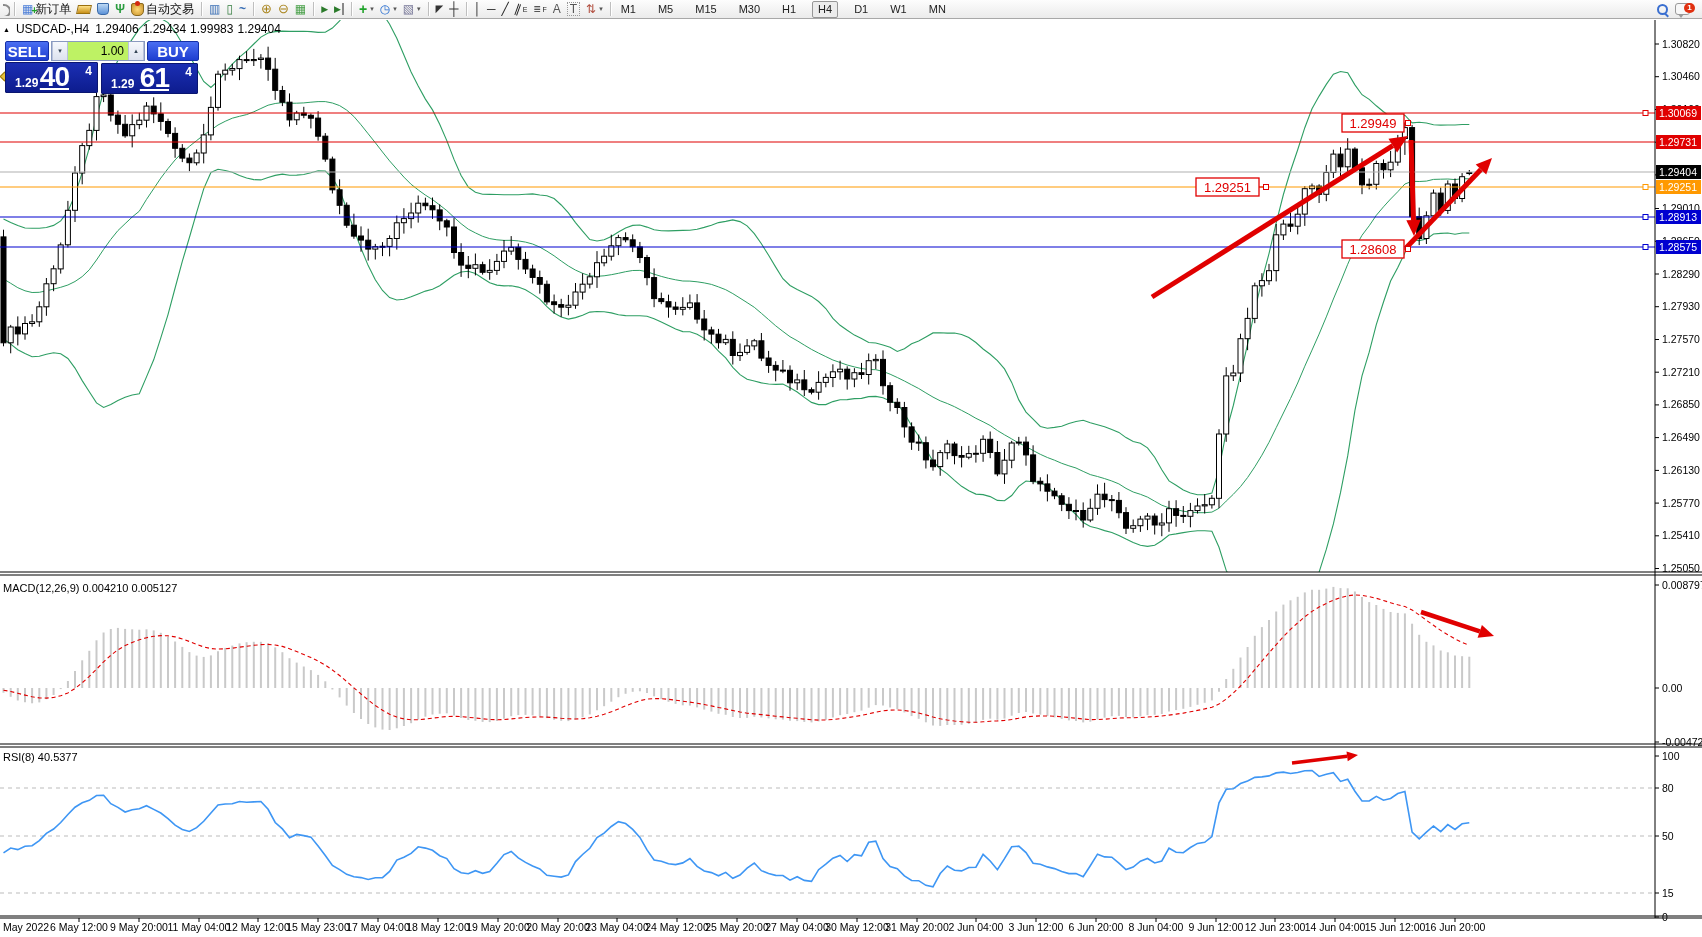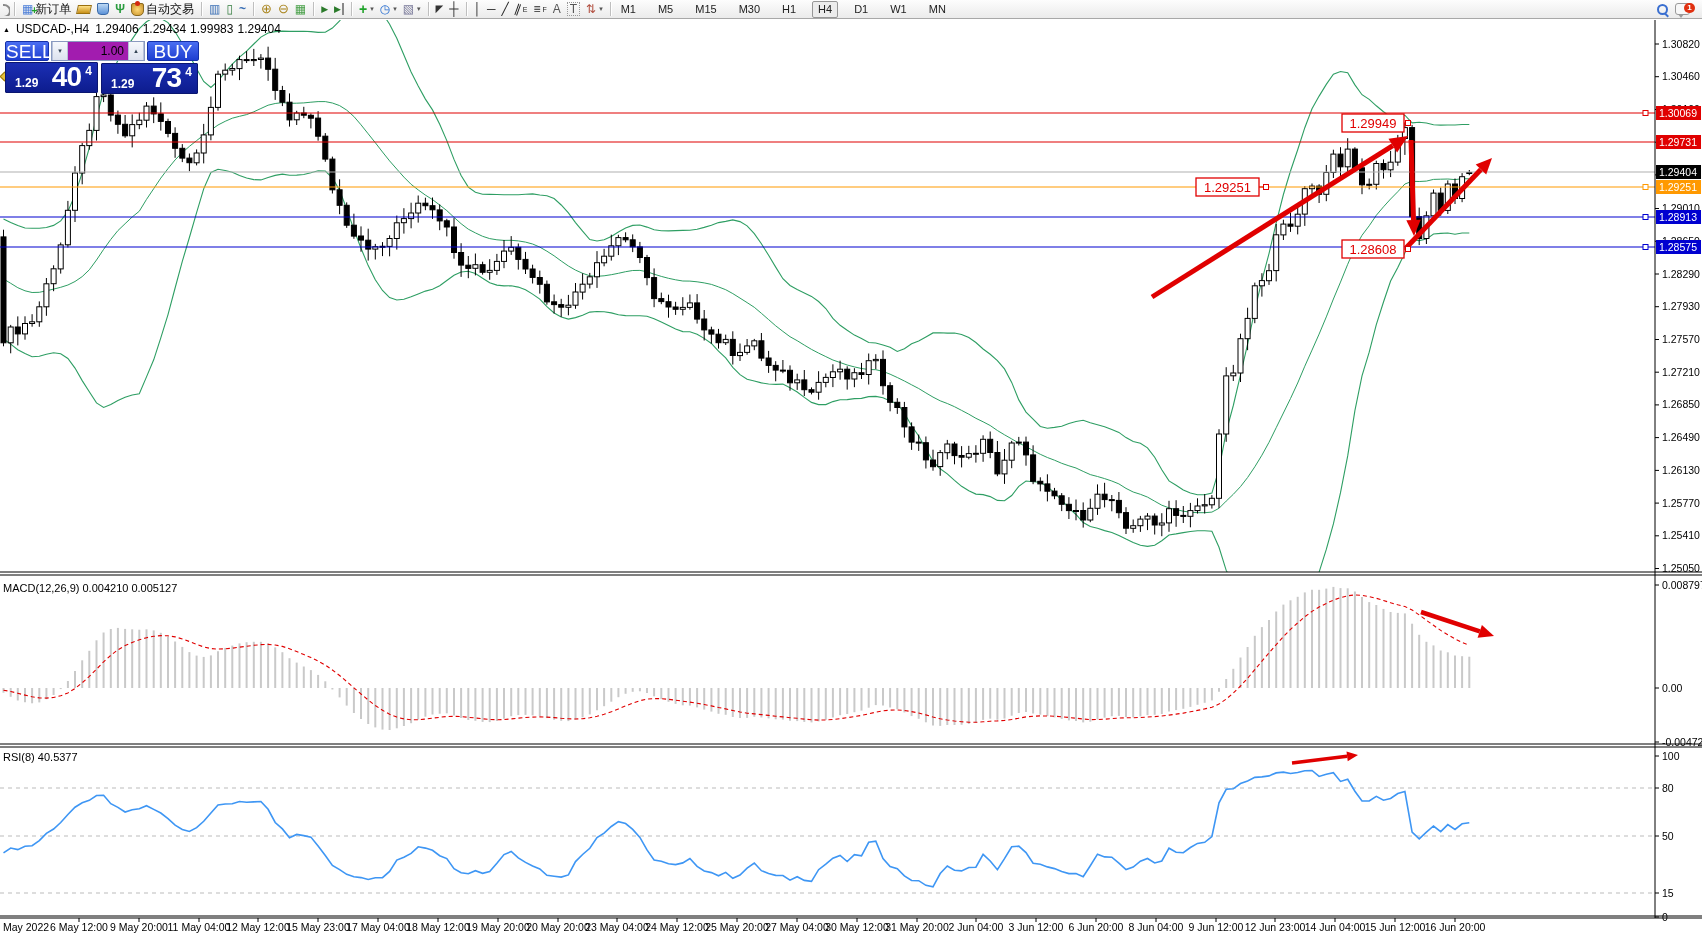--- a/index.html
+++ b/index.html
@@ -32,32 +32,32 @@
   .ic-chat{position:relative;width:13px;height:10px;border:1.5px solid #9a9a9a;border-radius:3px;background:#f8f8f8;flex:none;}
   .ic-chat i{position:absolute;left:2px;bottom:-4px;width:0;height:0;border-left:3px solid transparent;border-right:3px solid transparent;border-top:4px solid #9a9a9a;}
   .badge{position:absolute;top:-1px;right:-6px;min-width:9px;height:10px;background:#e03010;color:#fff;
     font-size:8px;line-height:10px;text-align:center;border-radius:5px;padding:0 1px;font-weight:700;}
   
   #symline{position:absolute;left:3px;top:22px;font-size:12px;color:#000;display:flex;gap:6px;align-items:center;}
   #symline .tri{font-size:7px;}
   
   #tpanel{position:absolute;left:5px;top:41px;width:194px;}
   .trow{display:flex;gap:2px;}
-  .tbtn-big{height:20px;line-height:20px;text-align:center;color:#fff;font-size:19px;
-    background:linear-gradient(#4a6ef2,#1e3ed0);border:1px solid #1430a8;border-radius:2px;box-sizing:border-box;}
+  .tbtn-big{height:20px;line-height:20px;text-align:center;color:#fff;font-size:15px;
+    background:linear-gradient(#4a6ef2,#1e3ed0);border:1px solid #1430a8;border-radius:2px;box-sizing:border-box;font-weight:bold;}
   #sellBtn{width:44px;}
   #buyBtn{width:52px;}
-  .spin{display:flex;width:94px;height:20px;border:1px solid #8a9ac0;background:#a21caf;box-sizing:border-box;}
+  .spin{display:flex;width:94px;height:20px;border:1px solid #8a9ac0;background:#bef264;box-sizing:border-box;}
   .spin .sbtn{width:14px;background:linear-gradient(#f6f8fc,#dde2ef);border-right:1px solid #b8c2da;border-left:1px solid #b8c2da;
     font-size:7px;color:#345;display:flex;align-items:center;justify-content:center;}
   .spin .sval{flex:1;font-size:12px;text-align:right;padding:2px 4px 0 0;color:#000;}
   .pricebox{position:relative;height:31px;margin-top:1px;color:#fff;
     background:linear-gradient(#1b2fb4,#0d1c8e);border:1px solid #0a1670;border-radius:1px;box-sizing:border-box;}
   .pricebox .pfx{position:absolute;left:9px;bottom:2px;font-size:12px;font-weight:700;}
-  .pricebox .big{position:absolute;right:16px;bottom:-1px;font-size:28px;font-weight:700;letter-spacing:-1px;}
+  .pricebox .big{position:absolute;right:28px;bottom:-1px;font-size:28px;font-weight:700;letter-spacing:-1px;text-decoration:underline;}
   .pricebox .sup{position:absolute;right:5px;top:1px;font-size:12px;font-weight:700;}
   #sellPrice{width:93px;}
   #buyPrice{width:97px;position:absolute;left:96px;top:21px;}
   #oct-marker{position:absolute;left:-4px;top:32px;width:5px;height:5px;background:#e8c23a;border:1px solid #9a7a10;transform:rotate(45deg);}
   
   .indlabel{position:absolute;left:3px;font-size:11px;color:#000;}
 </style>
 </head>
 <body>
 
@@ -1031,21 +1031,21 @@
       </div>
       <div id="buyBtn" class="tbtn-big">BUY</div>
     </div>
     <div id="sellPrice" class="pricebox">
       <span class="pfx">1.29</span>
       <span class="big">40</span>
       <span class="sup">4</span>
     </div>
     <div id="buyPrice" class="pricebox">
       <span class="pfx">1.29</span>
-      <span class="big">73</span>
+      <span class="big">61</span>
       <span class="sup">4</span>
     </div>
   </div>
 
   <div class="indlabel" style="top:582px">
     <span>MACD(12,26,9)</span>
     <span>0.004210</span>
     <span>0.005127</span>
   </div>
   <div class="indlabel" style="top:751px">

